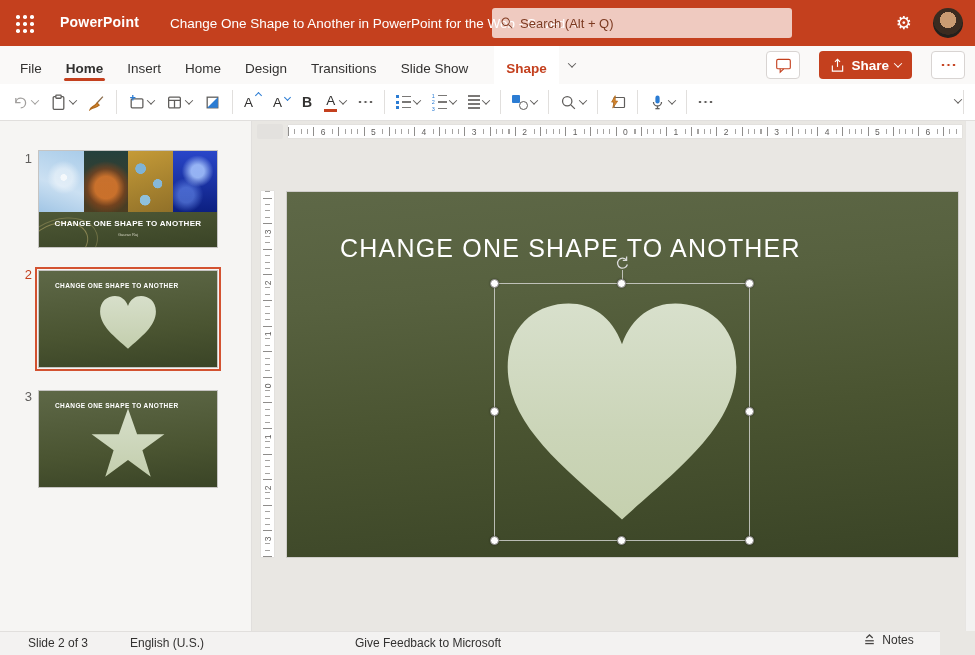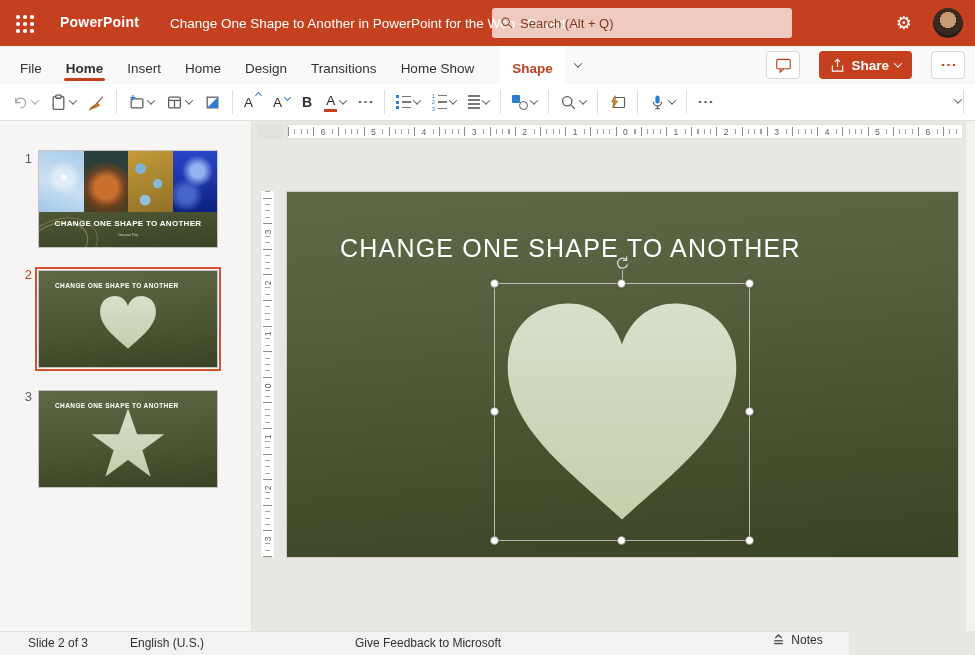--- a/index.html
+++ b/index.html
@@ -102,21 +102,21 @@
   .strip2 { background: radial-gradient(circle at 50% 58%, rgba(216,118,44,0.9) 0 26%, rgba(150,70,25,0.55) 44%, rgba(0,0,0,0) 62%), linear-gradient(180deg,#24403C,#4E3D20); }
   .strip3 { background: radial-gradient(circle at 28% 28%, #7FB3D6 0 9%, transparent 10%), radial-gradient(circle at 66% 52%, #86B8D8 0 10%, transparent 11%), radial-gradient(circle at 38% 78%, #8FC0DC 0 9%, transparent 10%), linear-gradient(160deg,#C59B38,#8F6F28); }
   .strip4 { background: radial-gradient(circle at 56% 32%, rgba(170,200,255,0.85) 0 13%, transparent 32%), radial-gradient(circle at 30% 70%, rgba(120,160,255,0.5) 0 14%, transparent 32%), linear-gradient(180deg,#2946C9,#0B1E7E); }
   .band { position:absolute; left:0; bottom:0; width:100%; height:35px; background:linear-gradient(175deg,#4E5836,#3A4426); overflow:hidden; }
   .band-title { position:absolute; left:0; right:0; top:7px; text-align:center; color:#fff; font-size:8px; letter-spacing:0.3px; font-weight:bold; white-space:nowrap; }
   .band-sub { position:absolute; left:0; right:0; top:20px; text-align:center; color:#cfd0be; font-size:4px; }
   .swirl { position:absolute; left:-12px; bottom:-18px; width:62px; height:42px; border:1px solid rgba(215,195,125,0.45); border-radius:50%; transform:rotate(-18deg); }
   .swirl.s2 { left:-18px; bottom:-24px; width:78px; height:52px; border-color:rgba(215,195,125,0.3); }
 
   
-  .statusbar { position:absolute; left:0; top:631px; width:849px; height:24px; background:#F3F2F1; border-top:1px solid #E1DFDD; font-size:12px; color:#323130; z-index:10; }
+  .statusbar { position:absolute; left:0; top:631px; width:940px; height:24px; background:#F3F2F1; border-top:1px solid #E1DFDD; font-size:12px; color:#323130; z-index:10; }
   .sb-item { position:absolute; top:0; height:24px; line-height:23px; white-space:nowrap; }
   .sb-right { position:absolute; right:6px; top:0; height:24px; display:flex; align-items:center; gap:13px;flex-direction:column; }
   .sb-btn { height:22px; display:flex; align-items:center; gap:5px; padding:0 4px; cursor:pointer; border-radius:2px; }
   .sb-btn.active { background:#E1DFDD; }
   .sic { width:15px; height:15px; stroke:#484644; stroke-width:1.2; fill:none; }
   .zoomtrack { position:relative; width:92px; height:22px; cursor:pointer; }
   .zoomtrack .track { position:absolute; left:0; right:0; top:11px; height:1.5px; background:#6f6d6a; }
   .zoomtrack .zthumb { position:absolute; left:24px; top:4px; width:7px; height:15px; background:#565B43; border-radius:1px; }
   .zoompm { font-size:16px; color:#484644; cursor:pointer; line-height:22px; }
   .pct { font-size:16px; color:#323130; }
@@ -149,21 +149,21 @@
   <div class="avatar"></div>
 </div>
 
 <div class="menubar">
   <div class="menu-item first">File</div>
   <div class="menu-item active">Home</div>
   <div class="menu-item">Insert</div>
   <div class="menu-item">Home</div>
   <div class="menu-item">Design</div>
   <div class="menu-item">Transitions</div>
-  <div class="menu-item">Home Show</div>
+  <div class="menu-item">Slide Show</div>
   <div class="menu-item contextual">Shape</div>
   <div class="menu-chev">
       <span class="cv"></span>
     </div>
 
   <div class="menu-right">
     <div class="btn-outline">
       <svg class="ic" style="stroke:#C4401E" viewBox="0 0 18 18">
         <rect x="1.8" y="2.5" width="14.4" height="10" rx="1.5"></rect>
           <path d="M5.5 12.5 V16 L9.2 12.5"></path>

